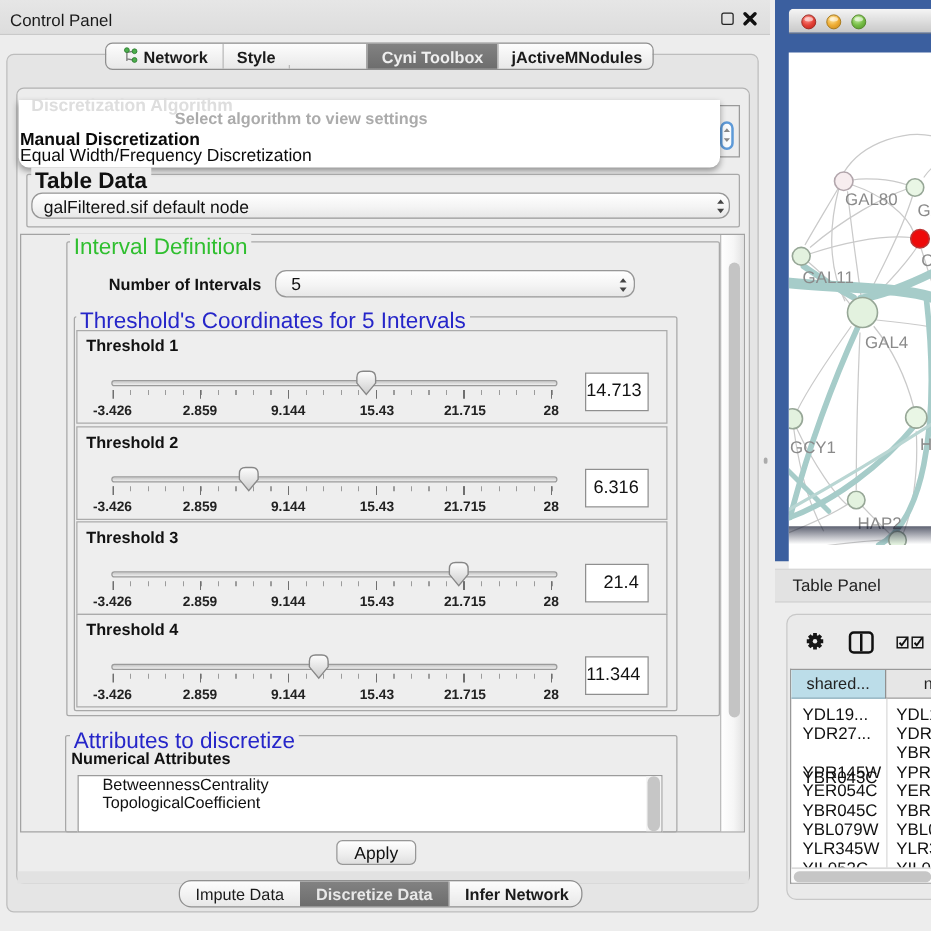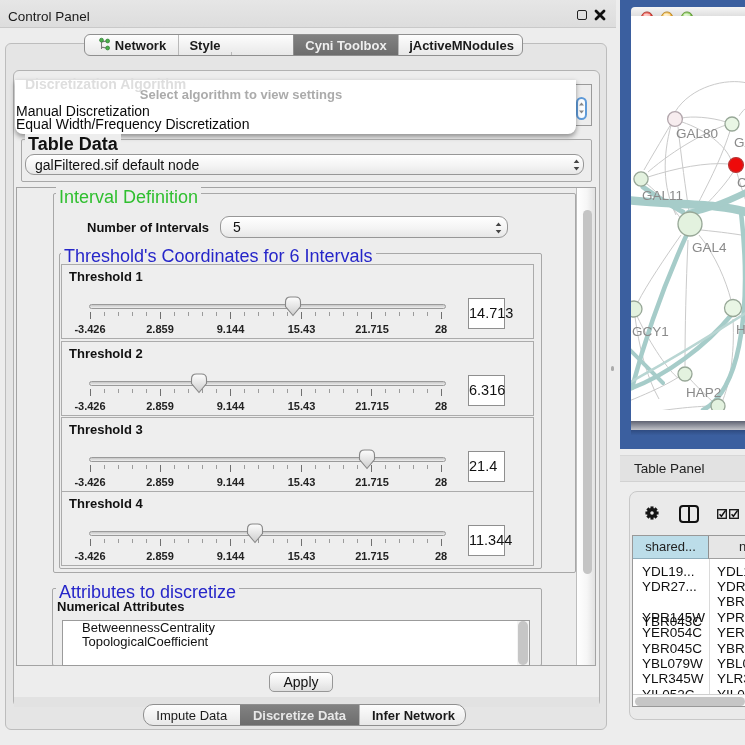--- a/index.html
+++ b/index.html
@@ -8,21 +8,21 @@
 .titlebar{left:0;top:0;width:616px;height:28px;background:linear-gradient(#E6E6E6,#DDDDDD);border-bottom:1px solid #C9C9C9;}
 .tb-text{left:8px;top:8.5px;font-size:13.5px;color:#1A1A1A;}
 .outerpanel{left:5px;top:43px;width:602px;height:687px;border:1px solid #BDBDBD;border-radius:6px;background:#E5E5E5;}
 .innerpanel{left:13px;top:70px;width:587px;height:637px;border:1px solid #B2B2B2;border-radius:6px;background:#EDEDED;}
 .grouplabel{font-size:18px;background:#EDEDED;padding:0 3px;}
 .combo{border:1px solid #979797;border-radius:9px;background:linear-gradient(#FFFFFF,#F4F4F4 55%,#E7E7E7);font-size:14px;color:#111;}
 .gbox{border:1px solid #A8A8A8;border-radius:2px;}
 .tbox{border:1px solid #ABABAB;background:#EEEEEE;}
 .tlabel{font-weight:bold;font-size:13px;color:#111;}
 .ticklabel{font-size:11px;font-weight:600;color:#222;transform:translateX(-50%);white-space:nowrap;}
-.vbox{width:37px;height:31px;background:#FFF;border:1px solid #8F8F8F;font-size:14.5px;color:#111;text-align:right;padding-right:7px;line-height:29px;}
+.vbox{width:51px;height:31px;background:#FFF;border:1px solid #8F8F8F;font-size:14.5px;color:#111;text-align:right;padding-right:7px;line-height:29px;}
 .track{height:5px;border:1px solid #9A9A9A;border-radius:3px;background:linear-gradient(#C6C6C6,#EFEFEF);}
 .seg{display:inline-block;height:22px;line-height:21px;text-align:center;font-size:13px;}
 .listitem{font-size:13px;color:#111;height:14px;line-height:14px;padding-left:19px;white-space:nowrap;}
 .row{font-size:13.5px;color:#101010;white-space:nowrap;}
 </style></head><body>
 
 <div class="abs titlebar"></div>
 <div class="abs tb-text">Control Panel</div>
 <div class="abs" style="left:577px;top:10.3px;width:10px;height:10px;border:1.7px solid #222;border-radius:2px;"></div>
 <svg class="abs" style="left:593.5px;top:9px;" width="12" height="12" viewBox="0 0 12 12">
@@ -46,21 +46,21 @@
   </svg>
 <div class="abs" style="left:300px;top:84px;width:292px;height:42px;border:1px solid #9A9A9A;background:#EDEDED;"></div>
 <div class="abs" style="left:576px;top:96.5px;width:10.5px;height:23px;border:2.2px solid #5E9AD8;border-radius:5.5px;background:#FAFCFE;"></div>
 <svg class="abs" style="left:578px;top:102px;" width="7" height="12" viewBox="0 0 7 12">
 <path d="M3.5,0.5 L6,3.5 L1,3.5 Z" fill="#888"></path>
     <path d="M3.5,11.5 L1,8.5 L6,8.5 Z" fill="#888"></path>
   </svg>
 <div class="abs" style="left:15px;top:80px;width:561px;height:54px;background:#FFFFFF;border-radius:0 0 8px 8px;box-shadow:0 2.5px 5px rgba(0,0,0,0.38);"></div>
 <div class="abs" style="left:25px;top:76px;font-size:14px;font-weight:bold;color:#DEDEDE;">Discretization Algorithm</div>
 <div class="abs" style="left:15px;top:87px;width:452px;text-align:center;font-size:13px;font-weight:bold;color:#ABABAB;">Select algorithm to view settings</div>
-<div class="abs" style="left:16px;top:102.5px;font-size:14px;font-weight:normal;color:#0A0A0A;">Manual Discretization</div>
+<div class="abs" style="left:16px;top:102.5px;font-size:14px;font-weight:bold;color:#0A0A0A;">Manual Discretization</div>
 <div class="abs" style="left:16px;top:115.5px;font-size:14px;color:#0A0A0A;">Equal Width/Frequency Discretization</div>
 <div class="abs gbox" style="left:21px;top:138.5px;width:571px;height:43px;"></div>
 <div class="abs grouplabel" style="left:25px;top:134px;font-weight:bold;color:#111;">Table Data</div>
 <div class="abs combo" style="left:25px;top:154px;width:559px;height:21px;"></div>
 <div class="abs" style="left:35px;top:157px;font-size:14px;color:#111;">galFiltered.sif default node</div>
 <svg class="abs" style="left:572px;top:159px;" width="9" height="12" viewBox="0 0 9 12">
 <path d="M4.5,0.5 L7.3,4 L1.7,4 Z" fill="#444"></path>
     <path d="M4.5,11.5 L1.7,8 L7.3,8 Z" fill="#444"></path>
   </svg>
 <div class="abs" style="left:16px;top:187px;width:580px;height:479px;border:1px solid #A3A3A3;background:#EDEDED;"></div>
@@ -69,21 +69,21 @@
 <div class="abs gbox" style="left:53px;top:193px;width:523px;height:380px;"></div>
 <div class="abs grouplabel" style="left:56px;top:187px;color:#2FBF2F;">Interval Definition</div>
 <div class="abs" style="left:87px;top:220px;font-size:13px;font-weight:bold;color:#111;">Number of Intervals</div>
 <div class="abs combo" style="left:220px;top:216px;width:288px;height:22px;"></div>
 <div class="abs" style="left:233px;top:219px;font-size:14px;color:#111;">5</div>
 <svg class="abs" style="left:494px;top:222px;" width="9" height="12" viewBox="0 0 9 12">
 <path d="M4.5,0.5 L7.3,4 L1.7,4 Z" fill="#444"></path>
     <path d="M4.5,11.5 L1.7,8 L7.3,8 Z" fill="#444"></path>
   </svg>
 <div class="abs gbox" style="left:59px;top:253px;width:483px;height:316px;"></div>
-<div class="abs grouplabel" style="left:61px;top:246px;color:#2626C9;">Threshold's Coordinates for 6 Intervals</div>
+<div class="abs grouplabel" style="left:61px;top:246px;color:#2626C9;">Threshold's Coordinates for 5 Intervals</div>
 <svg class="abs" style="left:0;top:0;width:0;height:0;">
     <defs>
 <linearGradient id="gth" x1="0" y1="0" x2="0" y2="1">
         <stop offset="0" stop-color="#FDFDFD"></stop>
         <stop offset="1" stop-color="#CDCDCD"></stop>
       </linearGradient>
 </defs>
   </svg>
 <div class="abs tbox" style="left:61px;top:264px;width:473px;height:75px;"></div>
 <div class="abs tlabel" style="left:69px;top:269px;">Threshold 1</div>
@@ -180,21 +180,21 @@
         <stop offset="1" stop-color="#56992B"></stop>
       </radialGradient>
 </defs>
 <circle cx="9" cy="8.5" r="5.6" fill="url(#rl)" stroke="#9E2F28" stroke-width="0.8"></circle>
 <circle cx="29" cy="8.5" r="5.6" fill="url(#yl)" stroke="#A97B1E" stroke-width="0.8"></circle>
 <circle cx="49" cy="8.5" r="5.6" fill="url(#gl)" stroke="#568A2E" stroke-width="0.8"></circle>
 <ellipse cx="9" cy="6.3" rx="3.4" ry="1.8" fill="rgba(255,255,255,0.55)"></ellipse>
 <ellipse cx="29" cy="6.3" rx="3.4" ry="1.8" fill="rgba(255,255,255,0.55)"></ellipse>
 <ellipse cx="49" cy="6.3" rx="3.4" ry="1.8" fill="rgba(255,255,255,0.55)"></ellipse>
   </svg>
-<div class="abs" style="left:631px;top:16px;width:114px;height:414px;background:#FFFFFF;overflow:hidden;">
+<div class="abs" style="left:631px;top:42px;width:114px;height:414px;background:#FFFFFF;overflow:hidden;">
 <svg width="114" height="394" viewBox="0 0 114 394">
 <g fill="none" stroke="#CACACA" stroke-width="1">
 <path d="M44,96 C60,70 96,62 116,67"></path>
 <path d="M40,109 C32,140 31,170 45,199"></path>
 <path d="M47,111 C50,140 55,175 58,196"></path>
 <path d="M40,108 C30,125 18,145 13,154"></path>
 <path d="M51,106 C75,114 95,130 100,144"></path>
 <path d="M95,106 C80,101 60,100 51,102"></path>
 <path d="M17,156 C45,132 75,116 95,109"></path>
 <path d="M17,161 C45,152 75,146 98,148"></path>

